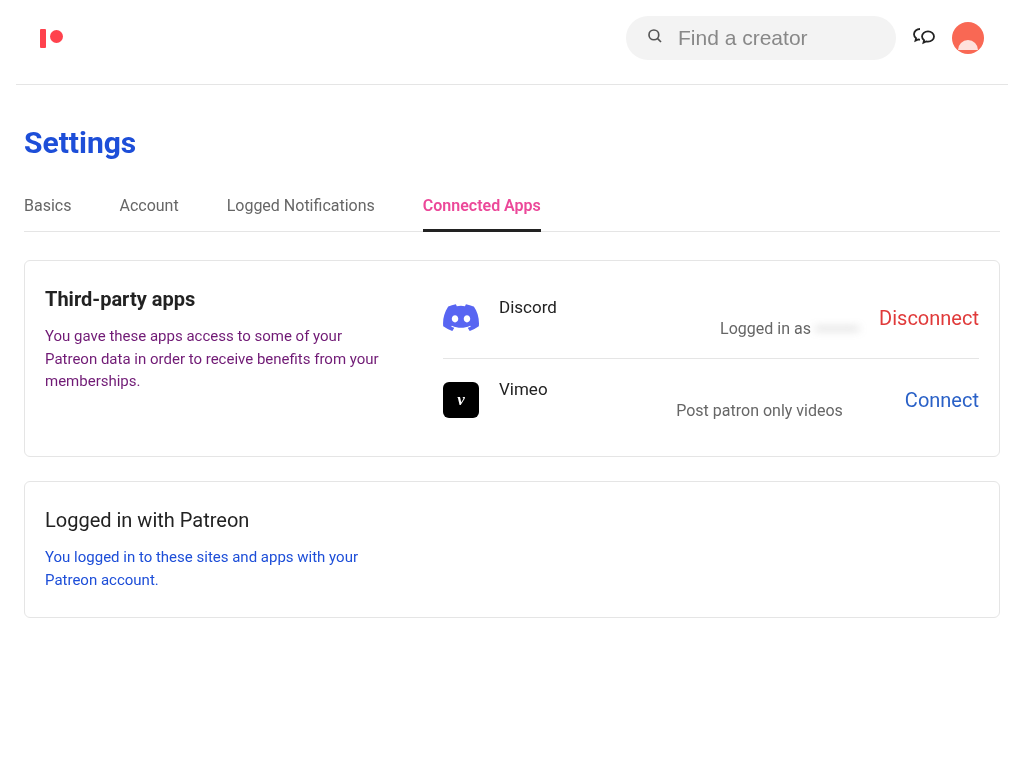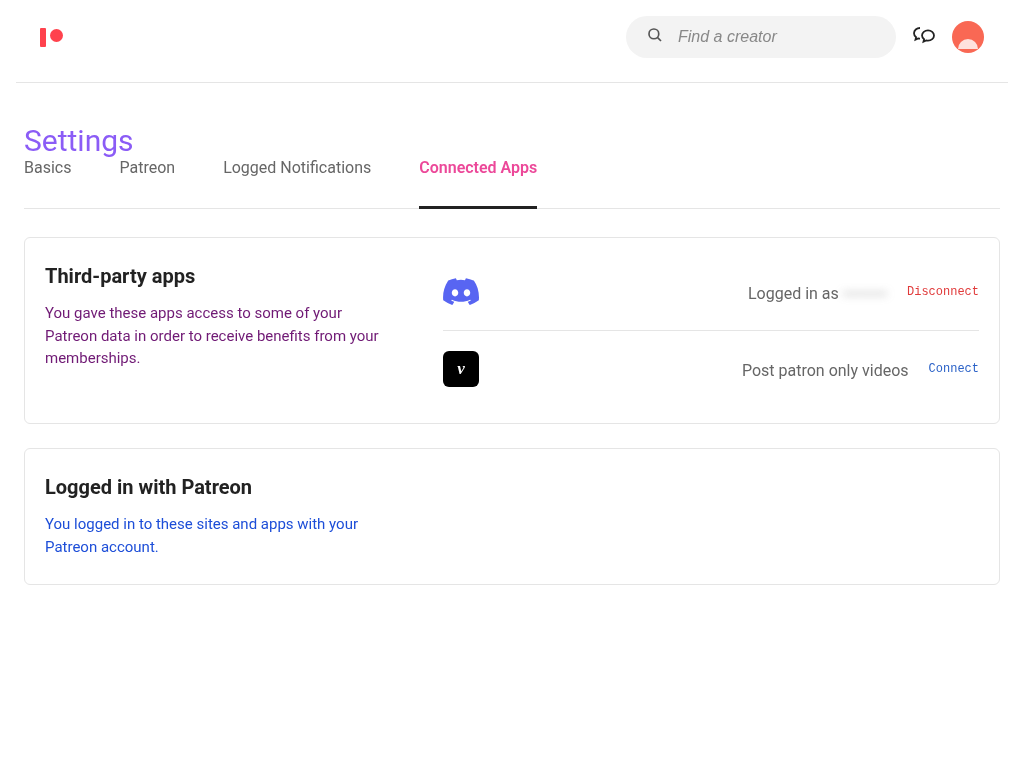--- a/index.html
+++ b/index.html
@@ -48,24 +48,23 @@
       background: #f3f3f3;
       border-radius: 24px;
       padding: 10px 20px;
       width: 270px;
       gap: 14px;
     }
     .search input {
       border: none;
       background: transparent;
       outline: none;
-      font-size: 16px;
+      font-size: 21px;
       color: #666;
       width: 100%;
-      font-style: italic;
     }
     .search input::placeholder { color: #888; }
     .chat-icon svg { display: block; }
     .avatar {
       width: 32px;
       height: 32px;
       border-radius: 50%;
       background: #f96854;
       position: relative;
       overflow: hidden;
@@ -80,33 +79,34 @@
       height: 10px;
       background: #fff;
       border-radius: 10px 10px 0 0;
       opacity: 0.8;
     }
     .main {
       padding: 24px;
     }
     h1 {
       font-size: 30px;
-      font-weight: 400;
-      color: #8b5cf6;
+      font-weight: 700;
+      color: #1d4ed8;
       margin-top: 16px;
+      margin-bottom: 36px;
     }
     .tabs {
       display: flex;
       gap: 48px;
       border-bottom: 1px solid #e5e5e5;
     }
     .tab {
       font-size: 16px;
       color: #666;
-      padding-bottom: 29px;
+      padding-bottom: 14px;
       cursor: pointer;
       border-bottom: 3px solid transparent;
       margin-bottom: -1px;
     }
     .tab.active {
       color: #ec4899;
       font-weight: 600;
       border-bottom-color: #222;
     }
     .card {
@@ -172,33 +172,32 @@
       font-size: 16px;
       color: #666;
       margin-top: 2px;
       text-align: right;
     }
     .blur {
       filter: blur(4px);
       display: inline-block;
     }
     .action-link {
-      font-size: 12px;
+      font-size: 20px;
       cursor: pointer;
-      font-family: Liberation Mono, monospace;
     }
     .disconnect { color: #e03a3a; }
-    .connect { color: #2a61c7; }
+    .connect { color: #2a61c7; margin-left: 42px; }
     .card-2 { 
       margin-top: 24px;
       display: block;
     }
     .card-2 h2 {
       font-size: 20px;
-      font-weight: 700;
+      font-weight: 400;
       margin-bottom: 14px;
     }
     .card-2 p {
       font-size: 15px;
       color: #1d4ed8;
       line-height: 1.5;
       max-width: 340px;
     }
   </style>
 </head>
@@ -226,48 +225,50 @@
     </svg>
   </span>
   <div class="avatar"></div>
 </div>
 
 <div class="main">
   <h1>Settings</h1>
 
   <div class="tabs">
     <div class="tab">Basics</div>
-    <div class="tab">Patreon</div>
+    <div class="tab">Account</div>
     <div class="tab">Logged Notifications</div>
     <div class="tab active">Connected Apps</div>
   </div>
 
   <div class="card">
     <div class="card-left">
       <h2>Third-party apps</h2>
       <p>You gave these apps access to some of your Patreon data in order to receive benefits from your memberships.</p>
     </div>
     <div class="card-right">
       <div class="app-row">
         <div class="app-icon">
           <svg width="38" height="30" viewBox="0 0 71 55" fill="#5865F2">
             <path d="M60.1 4.9A58 58 0 0 0 45.4.4a.2.2 0 0 0-.2.1c-.6 1.1-1.3 2.6-1.8 3.7a54 54 0 0 0-16.2 0 37 37 0 0 0-1.8-3.7.2.2 0 0 0-.2-.1A58 58 0 0 0 10.4 4.9a.2.2 0 0 0-.1.1C1.6 18.2-.8 31.1.4 43.9a.2.2 0 0 0 .1.1A58 58 0 0 0 18.2 53a.2.2 0 0 0 .2-.1c1.4-1.9 2.6-3.9 3.6-5.9a.2.2 0 0 0-.1-.3c-1.9-.7-3.8-1.6-5.5-2.6a.2.2 0 0 1 0-.4c.4-.3.7-.5 1.1-.8a.2.2 0 0 1 .2 0c11.6 5.3 24.2 5.3 35.7 0a.2.2 0 0 1 .2 0c.4.3.7.6 1.1.8a.2.2 0 0 1 0 .4c-1.8 1-3.6 1.9-5.5 2.6a.2.2 0 0 0-.1.3c1 2.1 2.3 4 3.6 5.9a.2.2 0 0 0 .2.1 58 58 0 0 0 17.7-9 .2.2 0 0 0 .1-.1c1.4-14.7-2.3-27.5-9.9-38.9a.2.2 0 0 0-.1-.1zM23.7 36.2c-3.5 0-6.4-3.2-6.4-7.1s2.8-7.1 6.4-7.1c3.6 0 6.4 3.2 6.4 7.1 0 3.9-2.8 7.1-6.4 7.1zm23.6 0c-3.5 0-6.4-3.2-6.4-7.1s2.8-7.1 6.4-7.1c3.6 0 6.4 3.2 6.4 7.1 0 3.9-2.8 7.1-6.4 7.1z"></path>
           </svg>
         </div>
         <div class="app-info">
+          <div class="app-name">Discord</div>
           <div class="app-desc">
             <span>Logged in as </span><span class="blur">----------</span>
           </div>
         </div>
         <div class="action-link disconnect">Disconnect</div>
       </div>
 
       <div class="app-row">
         <div class="app-icon vimeo-icon">v</div>
         <div class="app-info">
+          <div class="app-name">Vimeo</div>
           <div class="app-desc">Post patron only videos</div>
         </div>
         <div class="action-link connect">Connect</div>
       </div>
     </div>
   </div>
 
   <div class="card card-2">
     <h2>Logged in with Patreon</h2>
     <p>You logged in to these sites and apps with your Patreon account.</p>

